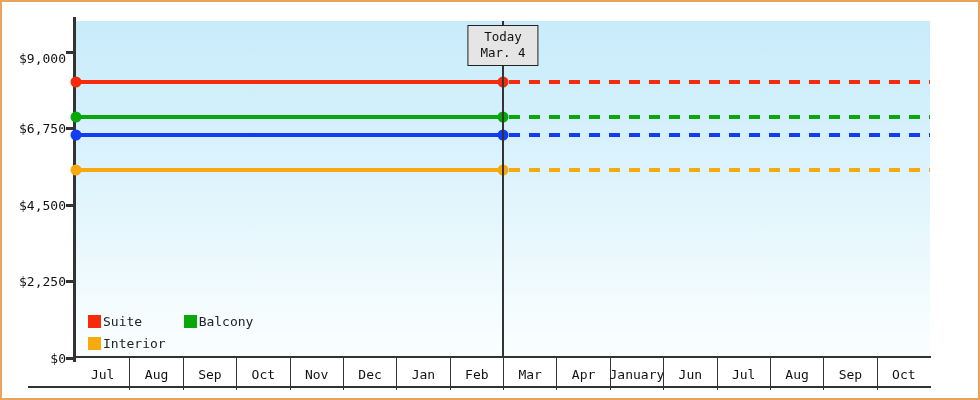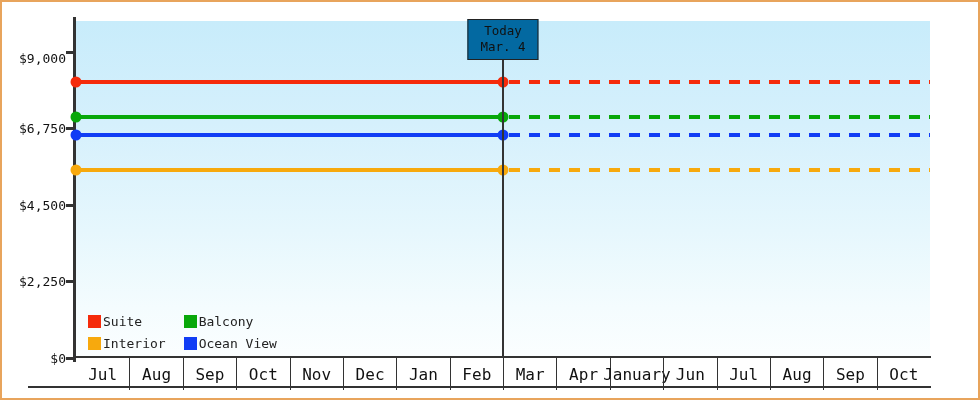--- a/index.html
+++ b/index.html
@@ -98,29 +98,30 @@
   
   #today-line {
     position: absolute;
     top: 21px;
     width: 2px;
     height: 337px;
     background: #333333;
   }
   #today-box {
     position: absolute;
-    background: #0369a1;
+    background: #e5e5e5;
     border: 1px solid #222222;
     padding: 3px 12px 4px 12px;
     text-align: center;
     font-size: 12.5px;
     line-height: 16px;
     color: #111111;
     transform: translateX(-50%);
     white-space: nowrap;
+    margin-top: 6px;
   }
   
   #legend {
     position: absolute;
     left: 88px;
     top: 310px;
     display: grid;
     grid-template-columns: auto auto;
     grid-auto-rows: 22px;
     column-gap: 18px;
@@ -150,21 +151,21 @@
     display: flex;
   }
   .month-cell {
     width: 53.375px;
     height: 32px;
     border-left: 1px solid #333333;
     box-sizing: border-box;
     display: flex;
     align-items: center;
     justify-content: center;
-    font-size: 16px;
+    font-size: 13px;
     color: #111111;
   }
   .month-cell:first-child {
     border-left: none;
   }
   #x-axis-bottomline {
     position: absolute;
     left: 28px;
     top: 386px;
     width: 903px;
@@ -228,24 +229,20 @@
         <span class="legend-label">Suite</span>
       </div>
       <div class="legend-entry">
         <span class="legend-swatch" style="background: rgb(8, 168, 10);"></span>
         <span class="legend-label">Balcony</span>
       </div>
       <div class="legend-entry">
         <span class="legend-swatch" style="background: rgb(247, 169, 13);"></span>
         <span class="legend-label">Interior</span>
       </div>
-      <div class="legend-entry">
-        <span class="legend-swatch" style="background: rgb(17, 61, 245);"></span>
-        <span class="legend-label">Ocean View</span>
-      </div>
     </div>
 
   <div id="x-axis">
       <div class="month-cell">Jul</div>
       <div class="month-cell">Aug</div>
       <div class="month-cell">Sep</div>
       <div class="month-cell">Oct</div>
       <div class="month-cell">Nov</div>
       <div class="month-cell">Dec</div>
       <div class="month-cell">Jan</div>

